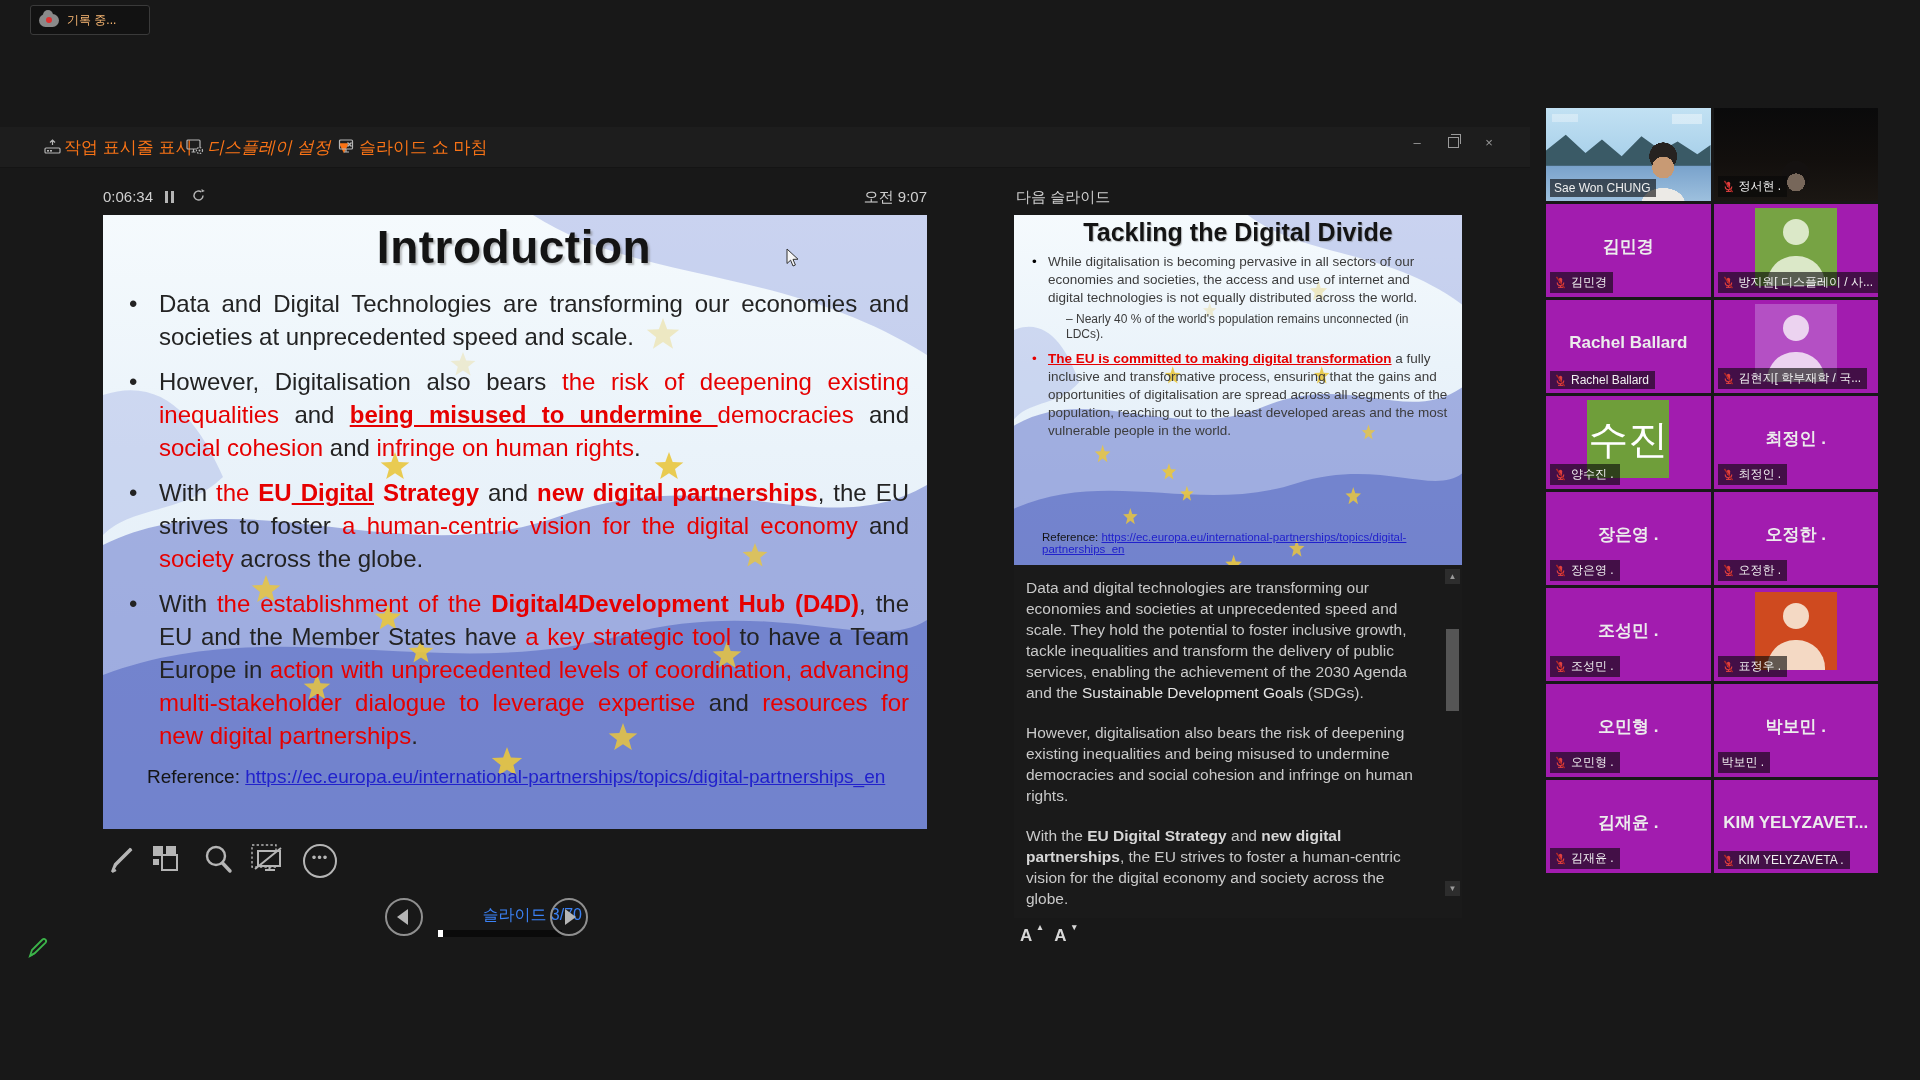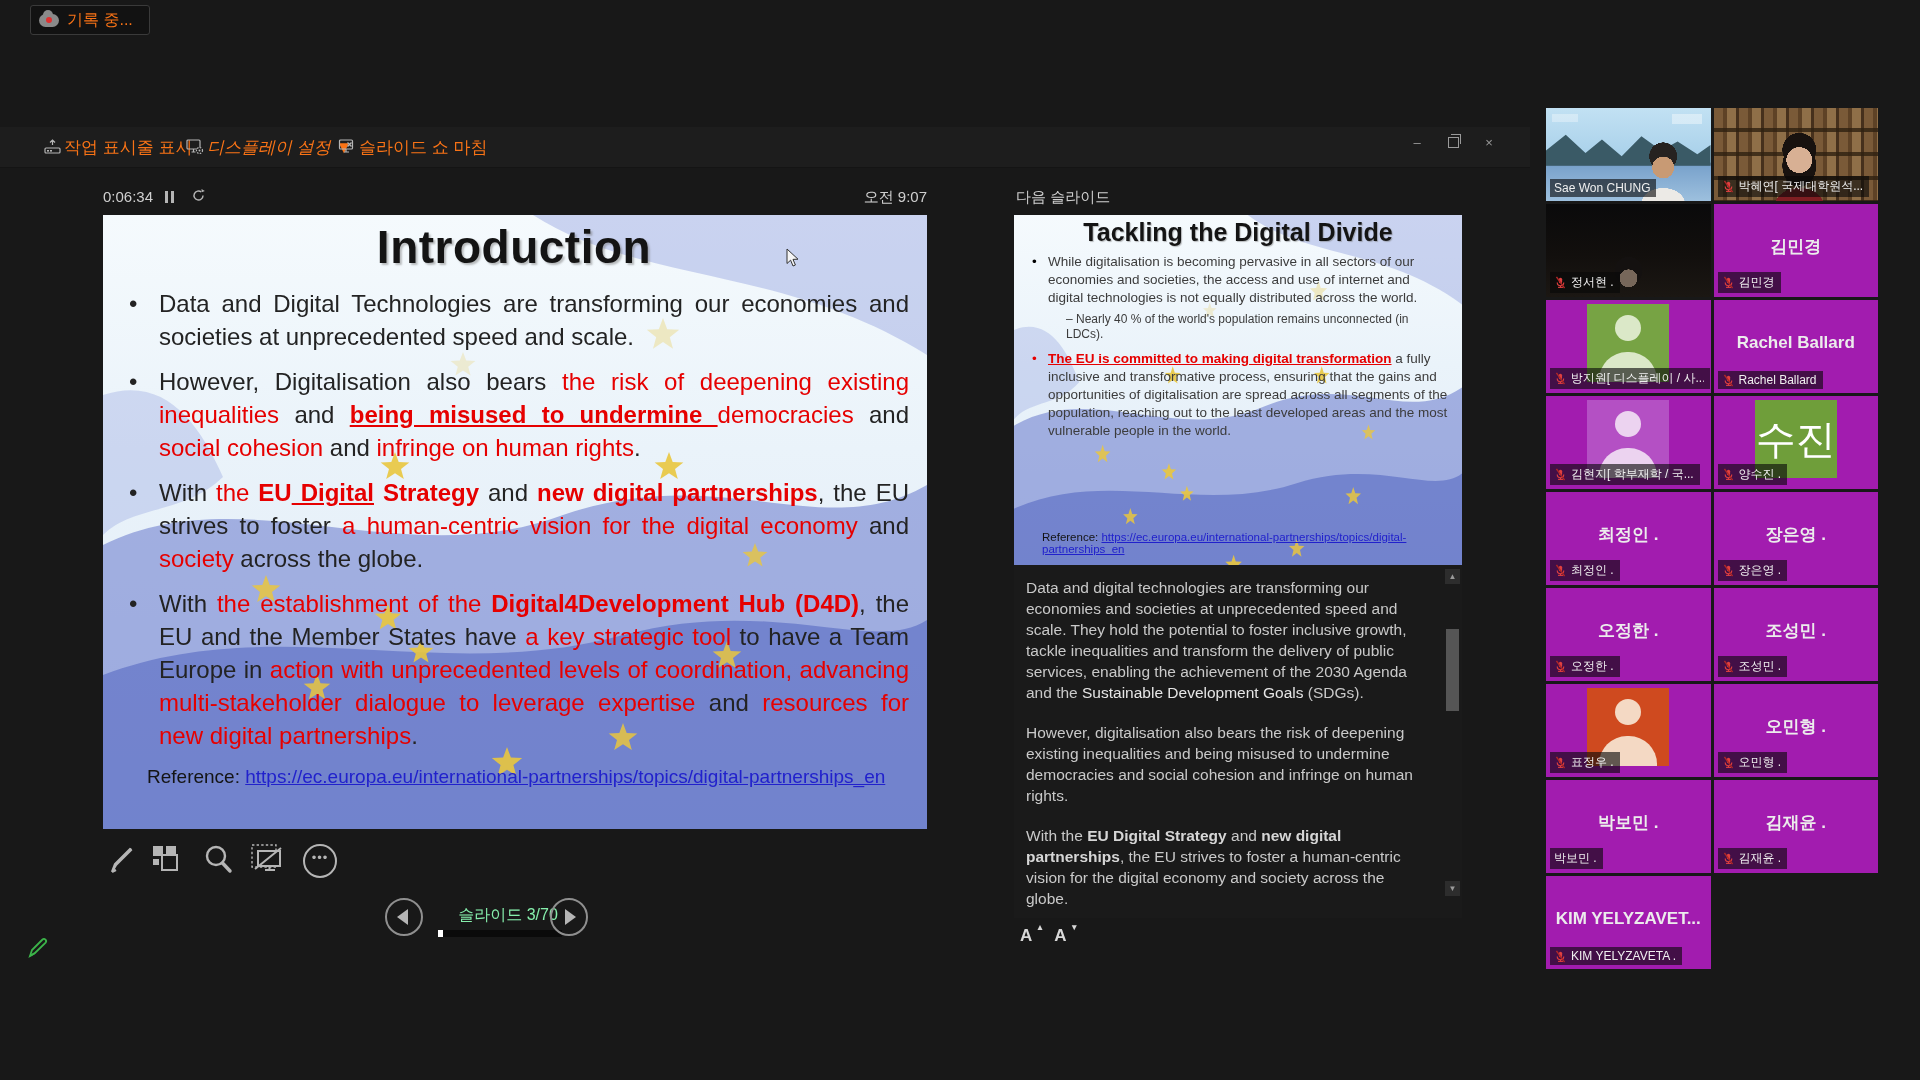--- a/index.html
+++ b/index.html
@@ -5,21 +5,21 @@
   html,body{margin:0;padding:0;background:#000;}
   #canvas{position:relative;width:1920px;height:1080px;background:#181818;overflow:hidden;
           font-family:"Liberation Sans",sans-serif;-webkit-font-smoothing:antialiased;}
 
   
   .rec-badge{position:absolute;left:30px;top:5px;width:102px;height:28px;background:#121212;
     border:1px solid #3a3a3a;border-radius:3px;display:flex;align-items:center;gap:8px;padding:0 8px;}
   .rec-badge .cloud{width:20px;height:13px;background:#8a8a8a;border-radius:7px;position:relative;}
   .rec-badge .cloud::before{content:"";position:absolute;left:4px;top:-4px;width:10px;height:10px;border-radius:50%;background:#8a8a8a;}
   .rec-badge .cloud::after{content:"";position:absolute;left:7px;top:3px;width:6px;height:6px;border-radius:50%;background:#e03030;}
-  .rec-badge .rec-text{color:#f97316;font-size:16px;white-space:nowrap;}
+  .rec-badge .rec-text{color:#fdba74;font-size:12px;white-space:nowrap;}
 
   
   .toolbar{position:absolute;left:0;top:127px;width:1530px;height:40px;background:#1d1d1d;border-bottom:1px solid #141414;}
   .tb-btn{position:absolute;top:0;height:40px;display:flex;align-items:center;gap:3px;color:#f97316;font-size:17px;cursor:default;}
   .tb-btn svg{flex:0 0 auto;}
   .win-btn{position:absolute;top:2px;width:26px;height:26px;display:flex;align-items:center;justify-content:center;color:#9a9a9a;font-size:13px;}
   .restore-glyph{position:relative;width:9px;height:9px;border:1px solid #9a9a9a;}
   .restore-glyph::before{content:"";position:absolute;left:2px;top:-4px;width:9px;height:9px;border:1px solid #9a9a9a;border-left:none;border-bottom:none;}
 
   
@@ -82,21 +82,21 @@
   .font-btn.larger::after{content:"▴";}
   .font-btn.smaller::after{content:"▾";}
 
   
   .tool-ic{position:absolute;color:#b5b5b5;}
   .nav-circle{position:absolute;width:34px;height:34px;border:2px solid #8f8f8f;border-radius:50%;
       display:flex;align-items:center;justify-content:center;}
   .tri{width:0;height:0;border-top:8px solid transparent;border-bottom:8px solid transparent;}
   .tri.left{border-right:11px solid #b5b5b5;margin-right:3px;}
   .tri.right{border-left:11px solid #b5b5b5;margin-left:3px;}
-  .nav-label{position:absolute;left:446px;top:905px;width:124px;text-align:center;color:#86efac;font-size:16px;}
+  .nav-label{position:absolute;left:458px;top:905px;width:124px;text-align:right;color:#3b82f6;font-size:16px;}
   .progress{position:absolute;left:438px;top:930px;width:124px;height:7px;background:#0a0a0a;}
   .progress-fill{height:100%;background:#fff;}
 
   
   .pgrid{position:absolute;left:1546px;top:108px;width:332px;height:861px;display:grid;
       grid-template-columns:1fr 1fr;grid-auto-rows:93px;gap:3px;background:#181818;}
   .tile{position:relative;background:#a21caf;overflow:hidden;}
   .tile.active{outline:3px solid #d4de52;outline-offset:-3px;}
   .tile-center{position:absolute;inset:0;display:flex;align-items:center;justify-content:center;
       color:#ececec;font-size:17px;font-weight:700;white-space:nowrap;padding-bottom:8px;}
@@ -327,34 +327,20 @@
 <div class="pgrid">
       <div class="tile active">
     <div class="tile-video scene-lake"></div>
 
     <div class="tile-label">
 
       <span class="lbl">Sae Won CHUNG</span>
     </div>
   </div>
       <div class="tile">
-    <div class="tile-video scene-bookshelf"></div>
-
-    <div class="tile-label">
-      <svg class="mic" width="13" height="13" viewBox="0 0 16 16">
-        <rect x="6" y="2" width="4" height="7" rx="2" fill="#e04040"></rect>
-        <path d="M4 8 a4 4 0 0 0 8 0" fill="none" stroke="#e04040" stroke-width="1.4"></path>
-        <line x1="8" y1="12" x2="8" y2="14" stroke="#e04040" stroke-width="1.4"></line>
-        <line x1="5" y1="14" x2="11" y2="14" stroke="#e04040" stroke-width="1.4"></line>
-        <line x1="3" y1="1" x2="13" y2="15" stroke="#b02828" stroke-width="1.8"></line>
-      </svg>
-      <span class="lbl">박혜연[ 국제대학원석...</span>
-    </div>
-  </div>
-      <div class="tile">
     <div class="tile-video scene-dark"></div>
 
     <div class="tile-label">
       <svg class="mic" width="13" height="13" viewBox="0 0 16 16">
         <rect x="6" y="2" width="4" height="7" rx="2" fill="#e04040"></rect>
         <path d="M4 8 a4 4 0 0 0 8 0" fill="none" stroke="#e04040" stroke-width="1.4"></path>
         <line x1="8" y1="12" x2="8" y2="14" stroke="#e04040" stroke-width="1.4"></line>
         <line x1="5" y1="14" x2="11" y2="14" stroke="#e04040" stroke-width="1.4"></line>
         <line x1="3" y1="1" x2="13" y2="15" stroke="#b02828" stroke-width="1.8"></line>
       </svg>

